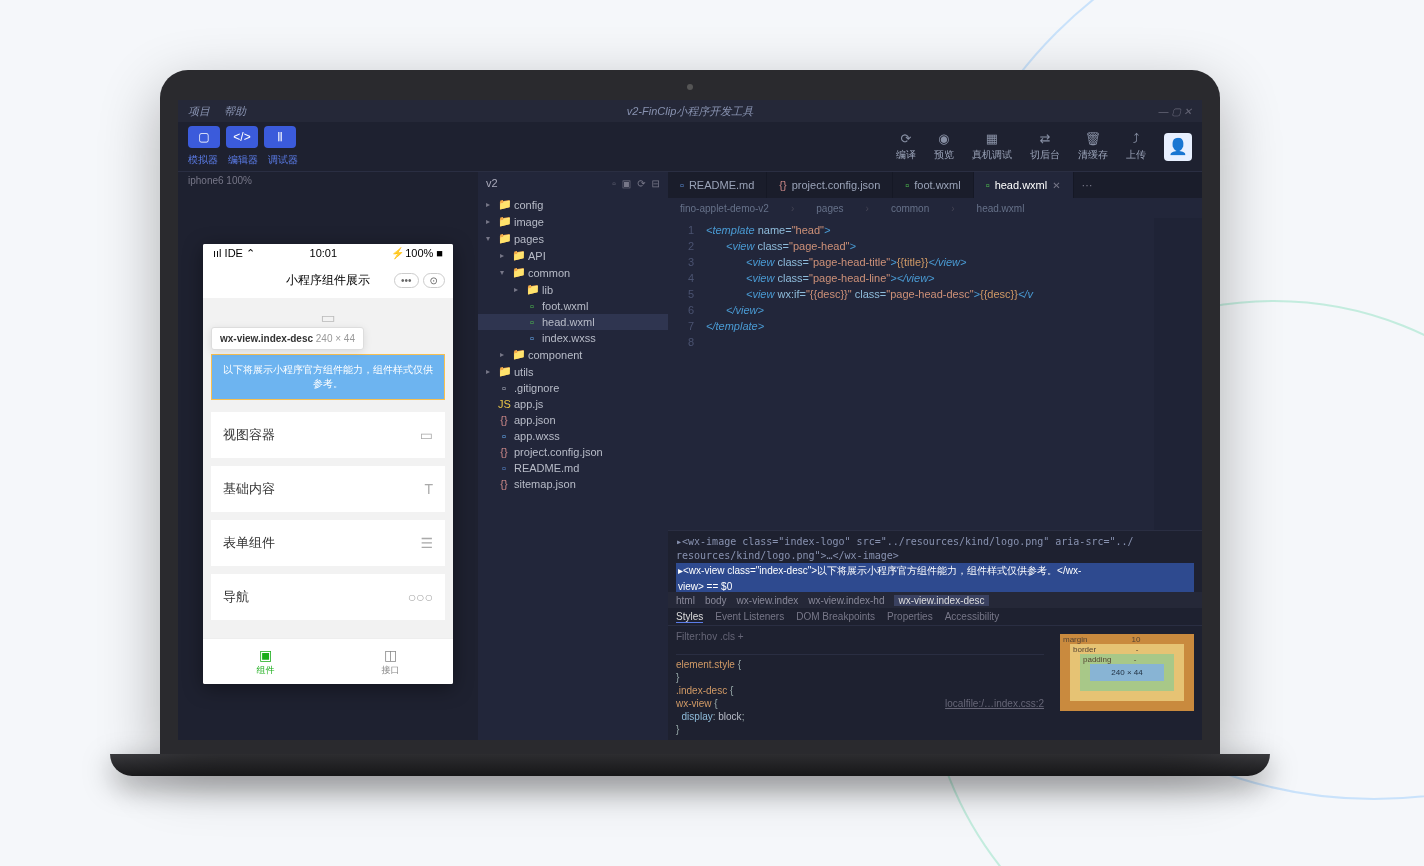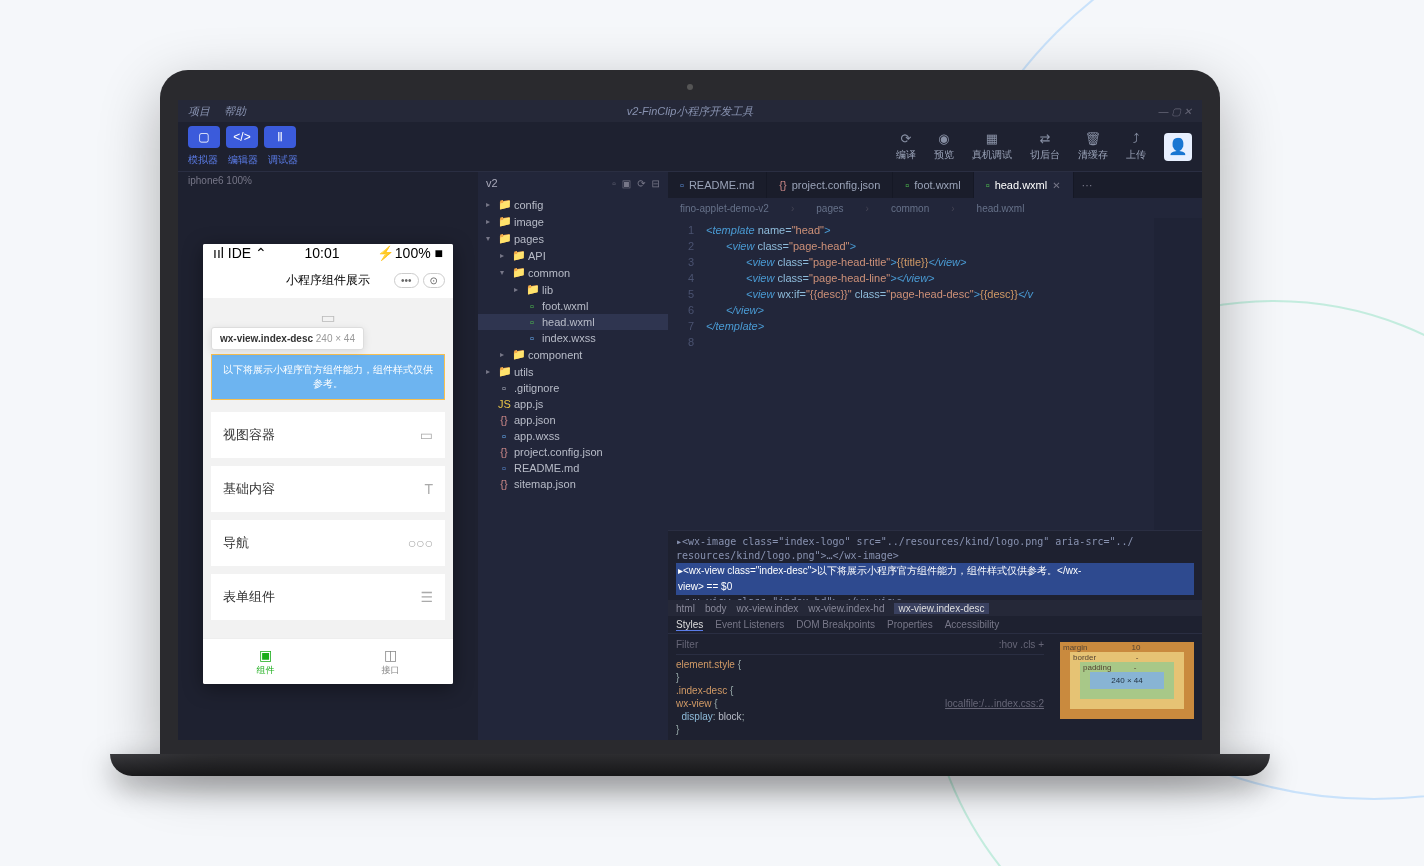--- a/index.html
+++ b/index.html
@@ -30,21 +30,21 @@
 .tool-icon .ic { font-size: 13px; opacity: 0.85; }
 .avatar { width: 28px; height: 28px; background: #e8f0ff; border-radius: 4px; display: flex; align-items: center; justify-content: center; font-size: 16px; }
 
 .main { flex: 1; display: flex; min-height: 0; }
 
 
 .sim-pane { width: 300px; background: #1e2130; display: flex; flex-direction: column; }
 .sim-hdr { height: 22px; padding: 3px 10px; color: #778; font-size: 10px; }
 .sim-area { flex: 1; display: flex; justify-content: center; padding-top: 50px; }
 .phone { width: 250px; height: 440px; background: #f2f2f2; border-radius: 2px; display: flex; flex-direction: column; overflow: hidden; box-shadow: 0 4px 20px rgba(0,0,0,0.4); }
-.phone-status { height: 18px; background: #fff; display: flex; justify-content: space-between; align-items: center; padding: 0 10px; font-size: 14px; color: #000; }
+.phone-status { height: 18px; background: #fff; display: flex; justify-content: space-between; align-items: center; padding: 0 10px; font-size: 11px; color: #000; }
 .phone-nav { height: 36px; background: #fff; display: flex; align-items: center; justify-content: center; color: #000; position: relative; font-size: 12px; }
 .phone-nav-r { position: absolute; right: 8px; display: flex; gap: 4px; }
 .pill { border: 1px solid #ccc; border-radius: 10px; padding: 1px 6px; font-size: 10px; color: #666; background: #fff; }
 .phone-body { flex: 1; padding: 10px 8px; overflow: hidden; position: relative; }
 .tooltip { background: #fff; border: 1px solid #ddd; padding: 5px 8px; border-radius: 3px; font-size: 10px; color: #333; box-shadow: 0 2px 8px rgba(0,0,0,0.1); margin-bottom: 4px; display: inline-block; }
 .tooltip .dim { color: #999; }
 .hl-box { background: #6db4f0; padding: 8px; color: #fff; font-size: 10px; text-align: center; border: 1px solid #f8c050; margin-bottom: 12px; }
 .list-item { background: #fff; padding: 14px 12px; margin-bottom: 8px; display: flex; justify-content: space-between; align-items: center; color: #333; font-size: 13px; }
 .list-item .ri { color: #aaa; font-size: 14px; }
 .phone-tab { height: 46px; background: #fff; border-top: 1px solid #eee; display: flex; }
@@ -93,21 +93,21 @@
 .dt-tabs .on { color: #ddd; }
 .dt-split { flex: 1; display: flex; min-height: 0; }
 .dt-dom { flex: 1.4; padding: 4px 8px; font-family: Consolas, monospace; color: #8892b0; overflow: hidden; line-height: 14px; }
 .dt-dom .hl { background: #2e4a8f; color: #fff; display: block; padding: 1px 2px; }
 .dt-crumb { height: 16px; background: #252838; padding: 0 8px; color: #889; display: flex; gap: 10px; align-items: center; }
 .dt-crumb .on { background: #3a4160; padding: 0 4px; color: #ddd; }
 .dt-style-tabs { height: 18px; display: flex; gap: 12px; padding: 0 8px; align-items: center; color: #778; border-bottom: 1px solid #2a2e42; }
 .dt-style-tabs .on { color: #ddd; border-bottom: 1px solid #5b7ce8; }
 .dt-style-body { flex: 1; display: flex; }
 .dt-css { flex: 1; padding: 4px 8px; font-family: Consolas, monospace; line-height: 13px; color: #9aa; }
-.dt-filter { display: flex; justify-content: space-between; color: #667; padding-bottom: 3px; border-bottom: 1px solid #2a2e42; margin-bottom: 3px; }
+.dt-filter { display: flex; justify-content: flex-start; color: #667; padding-bottom: 11px; border-bottom: 1px solid #2a2e42; margin-bottom: 3px; }
 .sel { color: #d19a66; }
 .prop { color: #8fbcdb; }
 .val { color: #b8bcc8; }
 .srclink { color: #667; float: right; text-decoration: underline; }
 .box-model { width: 150px; padding: 8px; }
 .bm-margin { background: #c98a3e; padding: 10px; position: relative; font-size: 8px; color: #543; }
 .bm-border { background: #e6c374; padding: 10px; position: relative; }
 .bm-padding { background: #a8c888; padding: 10px; position: relative; }
 .bm-content { background: #88b4d4; padding: 4px 8px; text-align: center; color: #234; }
 .bm-lbl { position: absolute; top: 1px; left: 3px; }
@@ -201,26 +201,26 @@
                 <div id="phone-list">
                     <div class="list-item">
                       <span>视图容器</span>
                       <span class="ri">▭</span>
                     </div>
                     <div class="list-item">
                       <span>基础内容</span>
                       <span class="ri">T</span>
                     </div>
                     <div class="list-item">
+                      <span>表单组件</span>
+                      <span class="ri">☰</span>
+                    </div>
+                    <div class="list-item">
                       <span>导航</span>
                       <span class="ri">○○○</span>
-                    </div>
-                    <div class="list-item">
-                      <span>表单组件</span>
-                      <span class="ri">☰</span>
                     </div>
                   </div>
               </div>
               <div class="phone-tab" id="phone-tabs">
                   <div class="phone-tab-item active">
                     <span style="font-size:14px;">▣</span>
                     <span>组件</span>
                   </div>
                   <div class="phone-tab-item">
                     <span style="font-size:14px;">◫</span>

